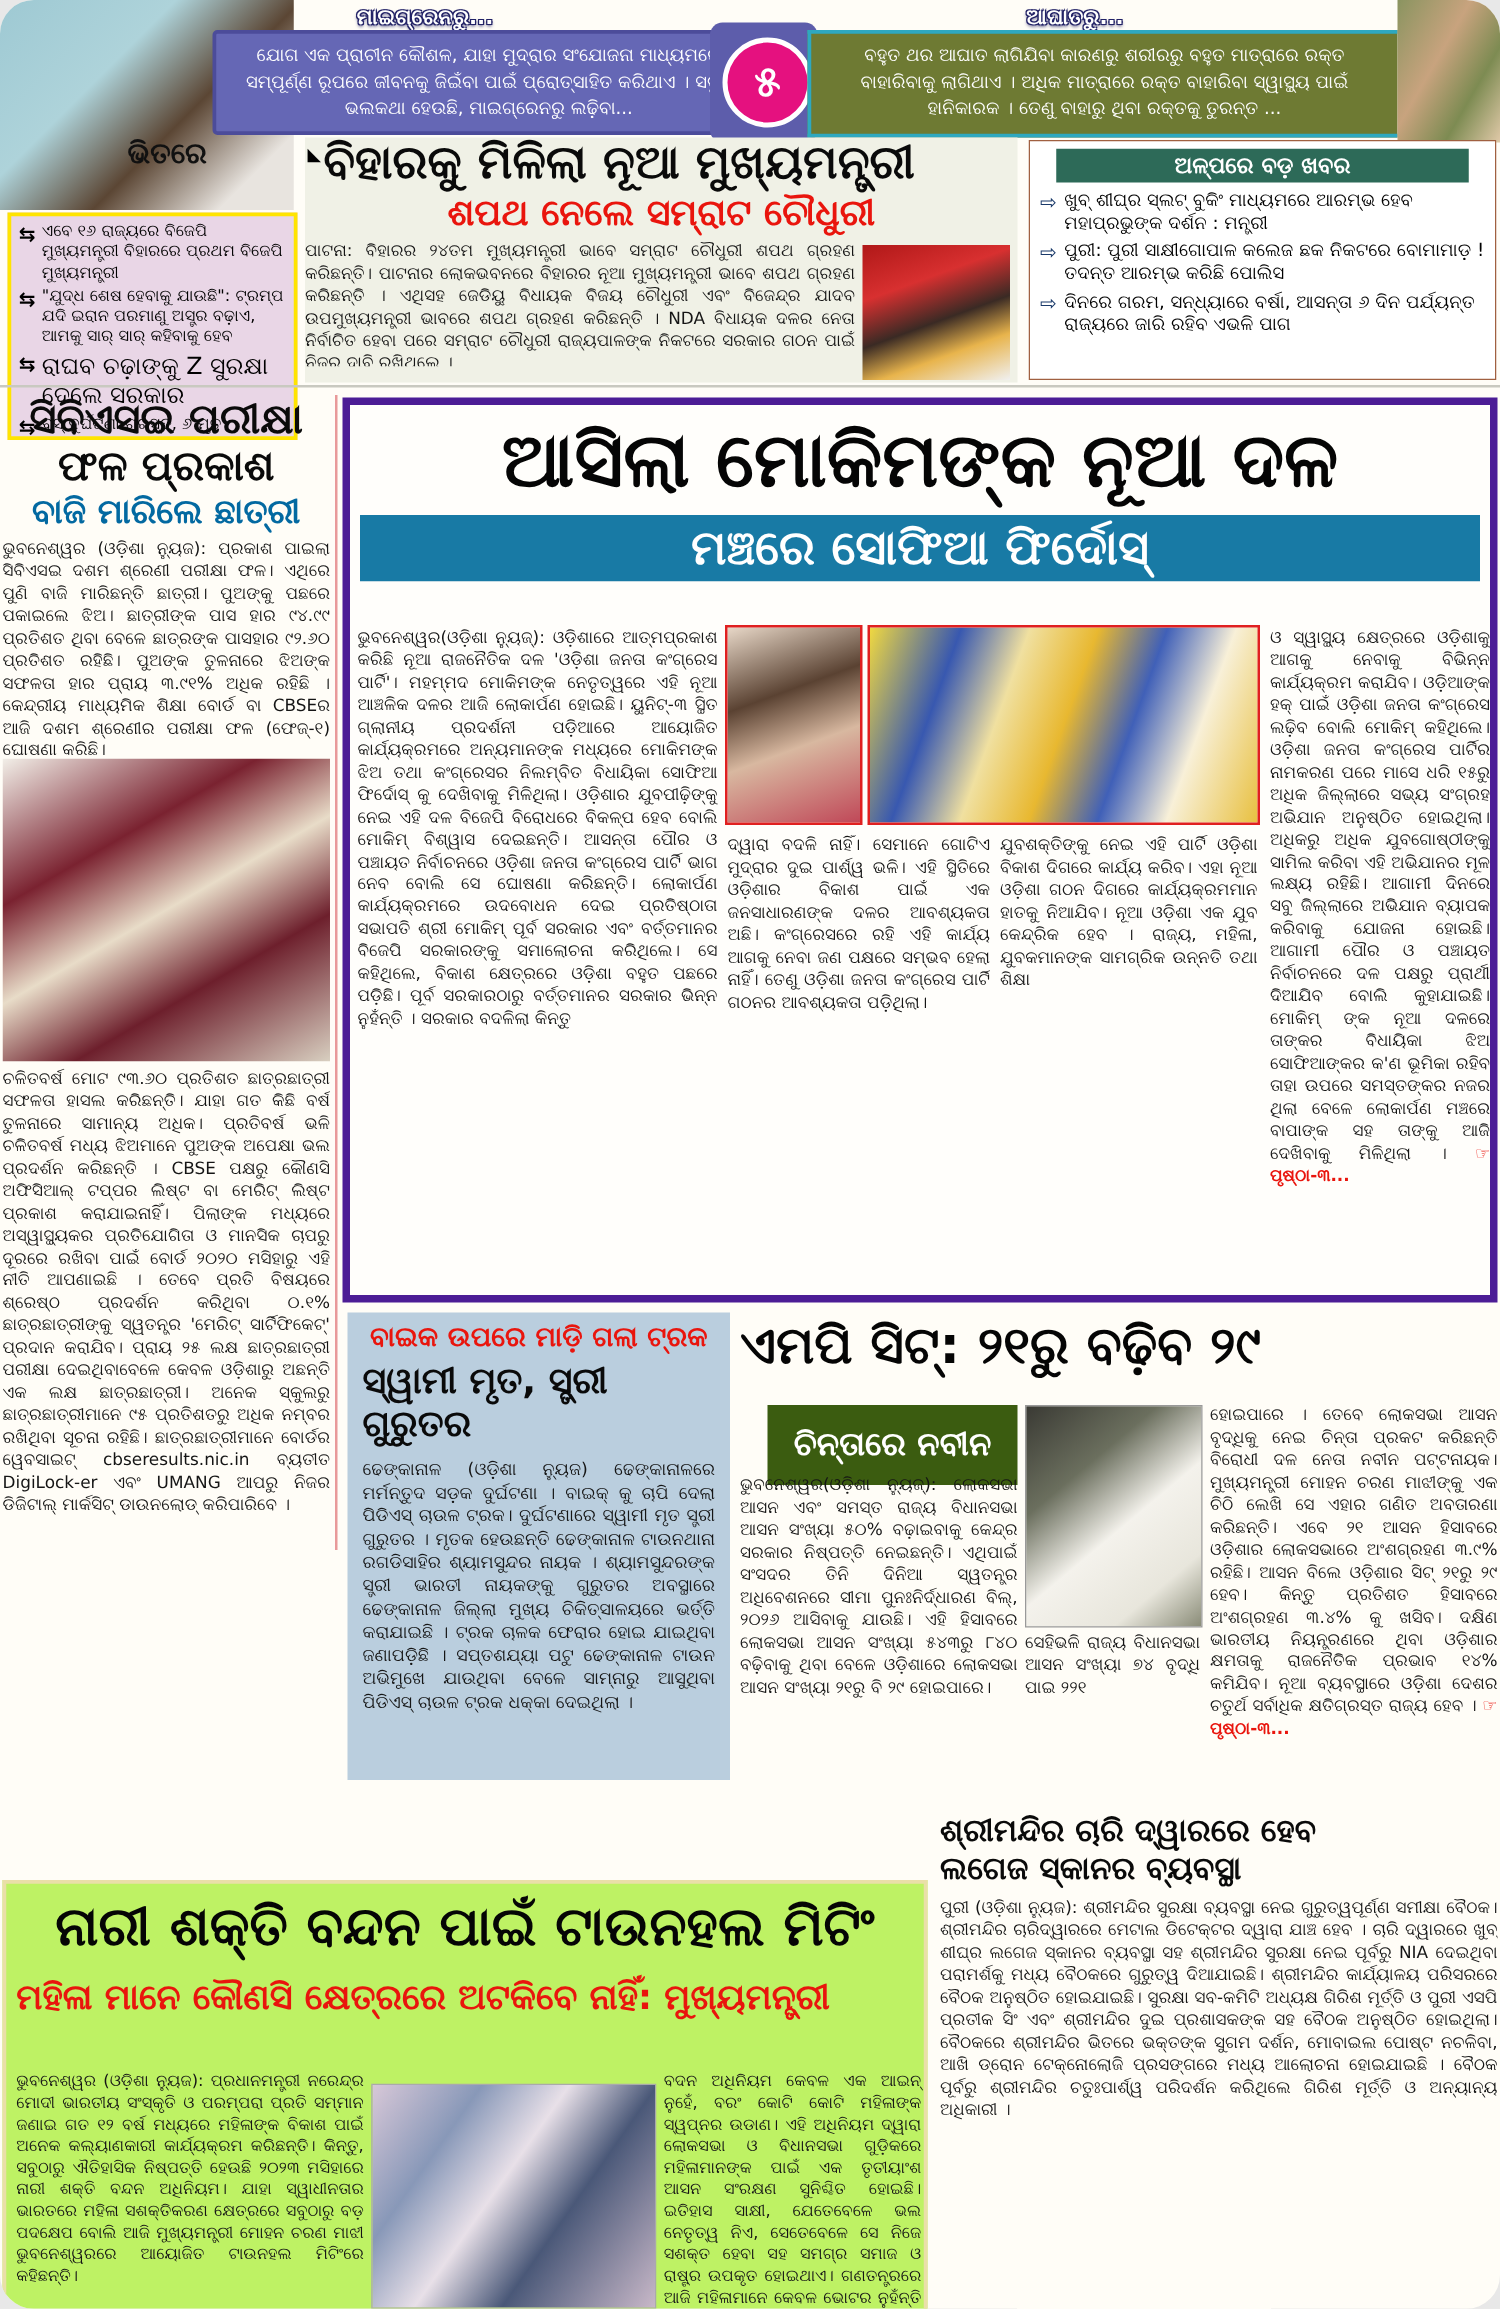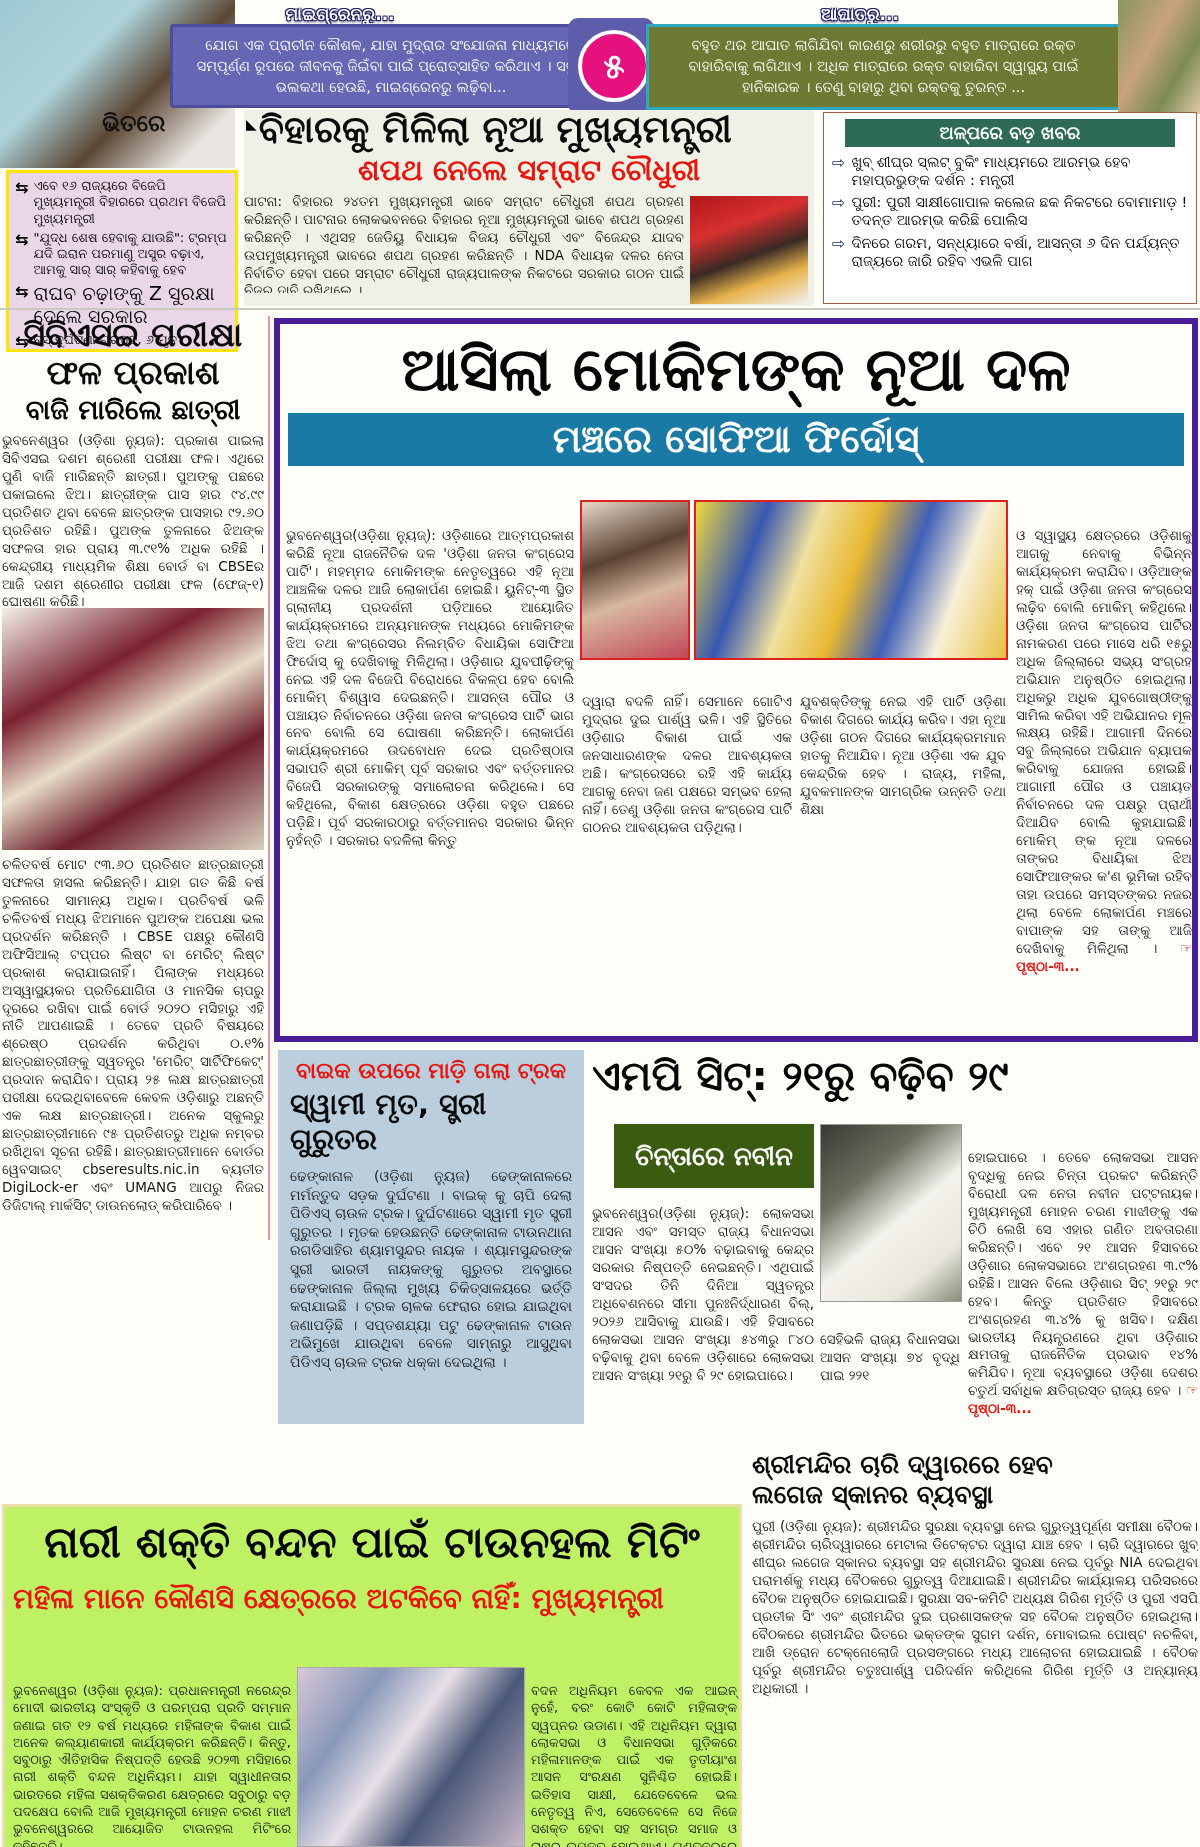--- a/index.html
+++ b/index.html
@@ -1,19 +1,19 @@
 <!DOCTYPE html>
 <html><head>
 <meta charset="utf-8">
 <style>
   html,body{margin:0;padding:0;background:#e8e8e8;}
   .page{position:relative;width:1200px;height:1847px;background:#fffdf7;
-        font-family:"DejaVu Sans","Liberation Sans",sans-serif;overflow:hidden;}
+        font-family:"DejaVu Sans","Liberation Sans",sans-serif;overflow:hidden;border-radius:27px;}
   .abs{position:absolute;overflow:hidden;}
-  .body-text{font-size:13.5px;line-height:1.33;text-align:justify;color:#151515;margin-top:25px;}
+  .body-text{font-size:13.5px;line-height:1.33;text-align:justify;color:#151515;}
   .photo{background-size:cover;}
   
   .ph-woman{background:linear-gradient(135deg,#9ec9d3 0%,#aed3da 35%,#5b4634 60%,#e8e4df 85%);}
   .ph-injury{background:linear-gradient(120deg,#8a9460 0%,#c8a37e 40%,#7d8b52 70%,#e0c9a8 100%);}
   .ph-oath{background:linear-gradient(160deg,#b01818 0%,#d83030 30%,#3a2a24 55%,#e8b44c 75%,#f0f0f0 100%);}
   .ph-girls{background:linear-gradient(150deg,#f2efe8 0%,#7a2230 30%,#e8dcc8 50%,#6d1f2c 70%,#d8cfc0 100%);}
   .ph-sophia{background:linear-gradient(160deg,#e8d8c8 0%,#5a4232 35%,#d8b8a0 60%,#c04858 100%);}
   .ph-crowd{background:linear-gradient(110deg,#f0d840 0%,#3858b0 20%,#f0e0a0 35%,#e8b830 50%,#4060b8 65%,#f8f0d8 80%,#e8c040 100%);}
   .ph-naveen{background:linear-gradient(140deg,#3a3a34 0%,#6b6f5e 30%,#f4f2ec 55%,#e8e6dc 80%,#8a8c78 100%);}
   .ph-town{background:linear-gradient(125deg,#d8c8d8 0%,#8898b8 25%,#e8e0e8 45%,#4a5878 65%,#c8b8c8 100%);}
@@ -82,21 +82,21 @@
     <div style="display:flex;gap:6px;padding:2px 8px;">
         <span style="font-size:16px;color:#1a3a6a;">⇨</span>
         <span style="font-size:14.5px;line-height:1.25;">ଦିନରେ ଗରମ, ସନ୍ଧ୍ୟାରେ ବର୍ଷା, ଆସନ୍ତା ୬ ଦିନ ପର୍ଯ୍ୟନ୍ତ ରାଜ୍ୟରେ ଜାରି ରହିବ ଏଭଳି ପାଗ</span>
       </div>
   </div>
 
   <div class="abs" style="left:0;top:308px;width:1200px;height:2px;background:#c9c9c0;"></div>
 
   <div class="abs" style="left:2px;top:316px;width:262px;height:924px;">
     <div style="font-size:33px;font-weight:bold;text-align:center;line-height:1.15;color:#0a0a0a;">ସିବିଏସଇ ପରୀକ୍ଷା ଫଳ ପ୍ରକାଶ</div>
-    <div style="font-size:27px;font-weight:bold;text-align:center;color:#000000;margin-top:2px;">ବାଜି ମାରିଲେ ଛାତ୍ରୀ</div>
+    <div style="font-size:27px;font-weight:bold;text-align:center;color:#0369a1;margin-top:2px;">ବାଜି ମାରିଲେ ଛାତ୍ରୀ</div>
     <div class="body-text" style="margin-top:6px;height:172px;">ଭୁବନେଶ୍ୱର (ଓଡ଼ିଶା ନ୍ୟୁଜ): ପ୍ରକାଶ ପାଇଲା ସିବିଏସଇ ଦଶମ ଶ୍ରେଣୀ ପରୀକ୍ଷା ଫଳ। ଏଥିରେ ପୁଣି ବାଜି ମାରିଛନ୍ତି ଛାତ୍ରୀ। ପୁଅଙ୍କୁ ପଛରେ ପକାଇଲେ ଝିଅ। ଛାତ୍ରୀଙ୍କ ପାସ ହାର ୯୪.୯୯ ପ୍ରତିଶତ ଥିବା ବେଳେ ଛାତ୍ରଙ୍କ ପାସହାର ୯୨.୬୦ ପ୍ରତିଶତ ରହିଛି। ପୁଅଙ୍କ ତୁଳନାରେ ଝିଅଙ୍କ ସଫଳତା ହାର ପ୍ରାୟ ୩.୯୧% ଅଧିକ ରହିଛି । କେନ୍ଦ୍ରୀୟ ମାଧ୍ୟମିକ ଶିକ୍ଷା ବୋର୍ଡ ବା CBSEର ଆଜି ଦଶମ ଶ୍ରେଣୀର ପରୀକ୍ଷା ଫଳ (ଫେଜ୍-୧) ଘୋଷଣା କରିଛି।</div>
     <div class="photo ph-girls" style="width:262px;height:242px;margin-top:4px;"></div>
     <div class="body-text" style="margin-top:6px;height:372px;">ଚଳିତବର୍ଷ ମୋଟ ୯୩.୬୦ ପ୍ରତିଶତ ଛାତ୍ରଛାତ୍ରୀ ସଫଳତା ହାସଲ କରିଛନ୍ତି। ଯାହା ଗତ କିଛି ବର୍ଷ ତୁଳନାରେ ସାମାନ୍ୟ ଅଧିକ। ପ୍ରତିବର୍ଷ ଭଳି ଚଳିତବର୍ଷ ମଧ୍ୟ ଝିଅମାନେ ପୁଅଙ୍କ ଅପେକ୍ଷା ଭଲ ପ୍ରଦର୍ଶନ କରିଛନ୍ତି । CBSE ପକ୍ଷରୁ କୌଣସି ଅଫିସିଆଲ୍ ଟପ୍ପର ଲିଷ୍ଟ ବା ମେରିଟ୍ ଲିଷ୍ଟ ପ୍ରକାଶ କରାଯାଇନାହିଁ। ପିଲାଙ୍କ ମଧ୍ୟରେ ଅସ୍ୱାସ୍ଥ୍ୟକର ପ୍ରତିଯୋଗିତା ଓ ମାନସିକ ଚାପରୁ ଦୂରରେ ରଖିବା ପାଇଁ ବୋର୍ଡ ୨୦୨୦ ମସିହାରୁ ଏହି ନୀତି ଆପଣାଇଛି । ତେବେ ପ୍ରତି ବିଷୟରେ ଶ୍ରେଷ୍ଠ ପ୍ରଦର୍ଶନ କରିଥିବା ୦.୧% ଛାତ୍ରଛାତ୍ରୀଙ୍କୁ ସ୍ୱତନ୍ତ୍ର 'ମେରିଟ୍ ସାର୍ଟିଫିକେଟ୍' ପ୍ରଦାନ କରାଯିବ। ପ୍ରାୟ ୨୫ ଲକ୍ଷ ଛାତ୍ରଛାତ୍ରୀ ପରୀକ୍ଷା ଦେଇଥିବାବେଳେ କେବଳ ଓଡ଼ିଶାରୁ ଅଛନ୍ତି ଏକ ଲକ୍ଷ ଛାତ୍ରଛାତ୍ରୀ। ଅନେକ ସ୍କୁଲରୁ ଛାତ୍ରଛାତ୍ରୀମାନେ ୯୫ ପ୍ରତିଶତରୁ ଅଧିକ ନମ୍ବର ରଖିଥିବା ସୂଚନା ରହିଛି। ଛାତ୍ରଛାତ୍ରୀମାନେ ବୋର୍ଡର ୱେବସାଇଟ୍ cbseresults.nic.in ବ୍ୟତୀତ DigiLock‑er ଏବଂ UMANG ଆପରୁ ନିଜର ଡିଜିଟାଲ୍ ମାର୍କସିଟ୍ ଡାଉନଲୋଡ୍ କରିପାରିବେ ।</div>
   </div>
   <div class="abs" style="left:268px;top:316px;width:2px;height:924px;background:#e89a9a;"></div>
 
   <div class="abs" style="left:274px;top:318px;width:924px;height:724px;border:6px solid #4c1d95;box-sizing:border-box;background:#fffefb;">
     <div style="font-size:60px;font-weight:bold;text-align:center;margin-top:10px;color:#050505;">ଆସିଲା ମୋକିମଙ୍କ ନୂଆ ଦଳ</div>
     <div style="margin:8px 8px 0 8px;background:#187aa5;color:#fff;font-size:38px;font-weight:bold;text-align:center;padding:4px 0;">ମଞ୍ଚରେ ସୋଫିଆ ଫିର୍ଦୋସ୍</div>
   </div>

